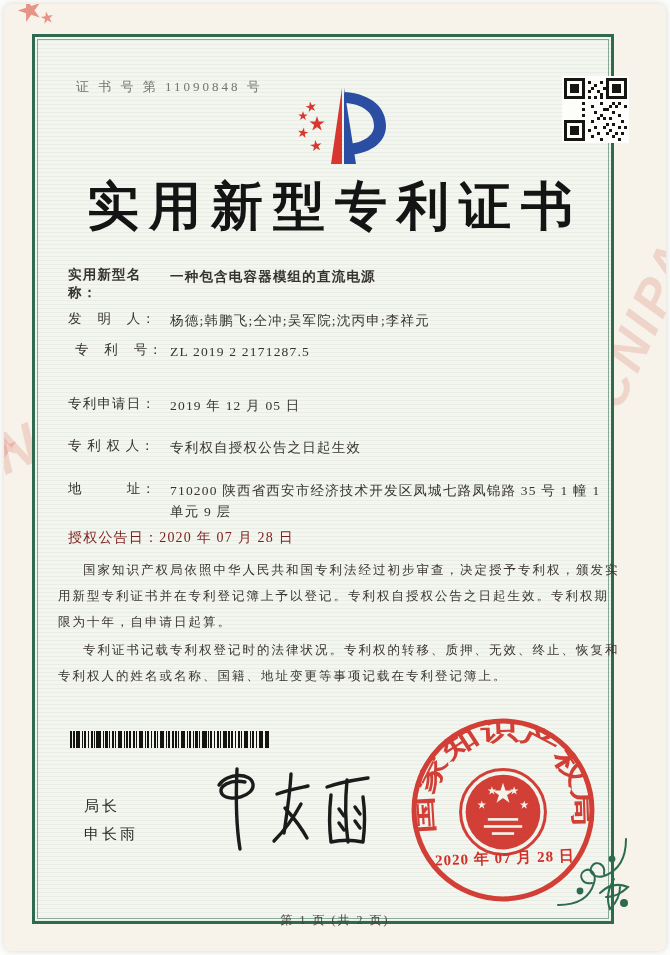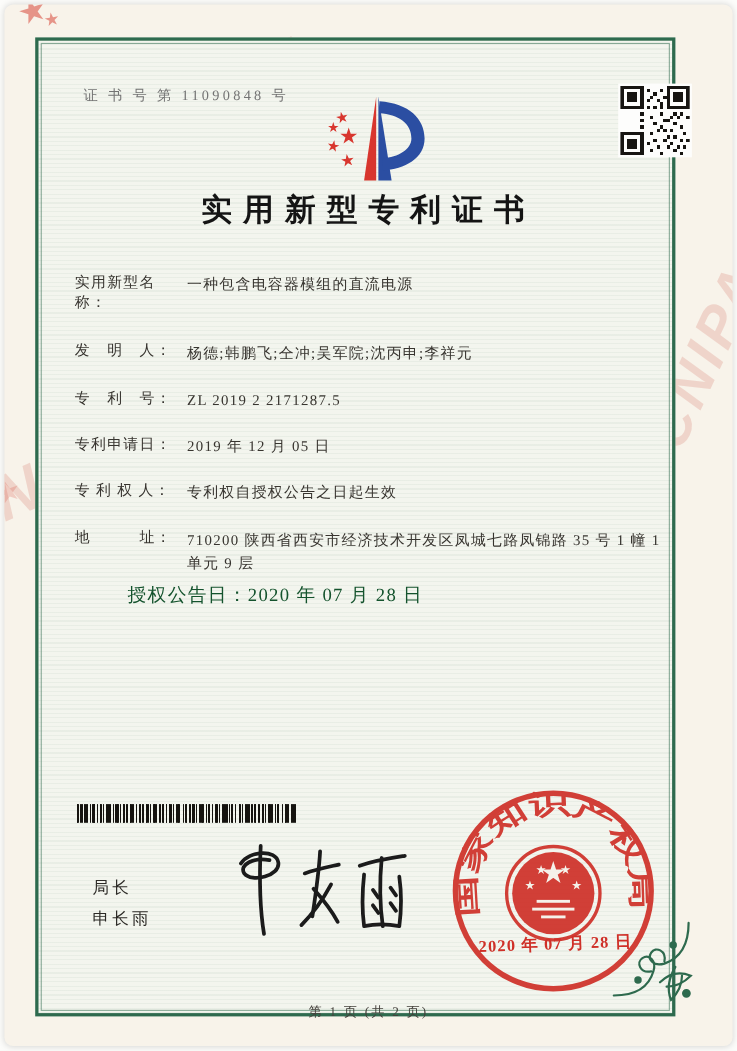--- a/index.html
+++ b/index.html
@@ -21,40 +21,40 @@
     position:absolute;font-family:"Liberation Sans","DejaVu Sans",sans-serif;
     font-weight:bold;font-style:italic;color:rgba(222,152,140,.34);
     font-size:58px;letter-spacing:4px;pointer-events:none;user-select:none;
   }
   .wm-star{position:absolute;color:rgba(215,70,55,.55);pointer-events:none;}
   .certno{position:absolute;left:72px;top:74px;font-size:13px;letter-spacing:3px;color:#737373;}
   .logo{position:absolute;left:286px;top:78px;}
   .qr{position:absolute;left:558px;top:72px;width:63px;height:63px;background:#fdfdfc;padding:2px;}
   .title{
     position:absolute;left:0;top:168px;width:100%;text-align:center;
-    font-size:28px;font-weight:bold;letter-spacing:10px;color:#141414;
+    font-size:52px;font-weight:bold;letter-spacing:10px;color:#141414;
   }
   .field{position:absolute;left:64px;font-size:13.5px;letter-spacing:1.2px;color:#37342f;}
   .field .lbl{display:inline-block;width:102px;vertical-align:top;}
   .field .val{display:inline-block;max-width:444px;vertical-align:top;line-height:21px;}
-  .grant-row{position:absolute;left:64px;top:525px;font-size:17px;letter-spacing:1.2px;color:#14532d;display:flex;margin-left:48px;}
+  .grant-row{position:absolute;left:64px;top:525px;font-size:14px;letter-spacing:1.2px;color:#7f1d1d;display:flex;}
   .grant-row .grp1{width:278px;}
   .body-text{
     position:absolute;left:54px;right:46px;top:553px;
     font-size:12.5px;line-height:26px;letter-spacing:2px;color:#3a362f;
   }
   .body-text p{margin:0 0 2px 0;text-indent:2em;}
   .barcode{
     position:absolute;left:66px;top:727px;width:200px;height:17px;
     background:
       repeating-linear-gradient(90deg,#15130f 0 1px,transparent 1px 3px),
       repeating-linear-gradient(90deg,#15130f 0 2px,transparent 2px 7px),
       repeating-linear-gradient(90deg,transparent 0 4px,#15130f 4px 5px,transparent 5px 11px);
   }
-  .signoff{position:absolute;left:80px;top:790px;font-size:15px;letter-spacing:3px;color:#2c2a26;line-height:28px;}
+  .signoff{position:absolute;left:80px;top:790px;font-size:15px;letter-spacing:3px;color:#2c2a26;line-height:28px;font-family:Liberation Mono, monospace;}
   .signature{position:absolute;left:185px;top:757px;}
   .seal{position:absolute;left:403px;top:710px;width:192px;height:192px;}
   .seal-date{
     position:absolute;left:416px;top:845px;width:170px;text-align:center;
     font-size:15px;font-weight:bold;color:#cf3028;letter-spacing:1px;transform:rotate(-2deg);
   }
   .footer{position:absolute;left:0;top:896px;width:100%;text-align:center;font-size:12px;letter-spacing:2px;color:#44413c;margin-top:12px;}
   .flourish{position:absolute;right:26px;bottom:32px;}
 </style>
 </head>
@@ -149,44 +149,48 @@
         <rect x="14" y="18" width="1" height="1"></rect>
         <rect x="13" y="13" width="1" height="1"></rect>
       <rect x="12" y="8" width="1" height="1"></rect>
         <rect x="16" y="8" width="1" height="1"></rect>
         <rect x="18" y="8" width="1" height="1"></rect>
     </g>
   </svg>
 
   <div class="title">实用新型专利证书</div>
 
-  <div class="field" style="top:244px;">
+  <div class="field" style="top:262px;font-weight:bold;">
     <span class="lbl">实用新型名称：</span><span class="val">一种包含电容器模组的直流电源</span>
   </div>
   <div class="field" style="top:306px;">
     <span class="lbl">发　明　人：</span><span class="val">杨德;韩鹏飞;仝冲;吴军院;沈丙申;李祥元</span>
   </div>
-  <div class="field" style="top:349px;">
+  <div class="field" style="top:337px;text-align:center;">
     <span class="lbl">专　利　号：</span><span class="val">ZL 2019 2 2171287.5</span>
   </div>
   <div class="field" style="top:391px;">
     <span class="lbl">专利申请日：</span><span class="val">2019 年 12 月 05 日</span>
   </div>
   <div class="field" style="top:433px;">
     <span class="lbl">专 利 权 人：</span><span class="val">专利权自授权公告之日起生效</span>
   </div>
   <div class="field" style="top:476px;">
     <span class="lbl">地　　　址：</span><span class="val">710200 陕西省西安市经济技术开发区凤城七路凤锦路 35 号 1 幢 1 单元 9 层</span>
   </div>
   <div class="grant-row">
     <span class="grp1">
       <span>授权公告日：</span><span>2020 年 07 月 28 日</span>
     </span>
   </div>
 
+  <div class="body-text">
+    <p>国家知识产权局依照中华人民共和国专利法经过初步审查，决定授予专利权，颁发实用新型专利证书并在专利登记簿上予以登记。专利权自授权公告之日起生效。专利权期限为十年，自申请日起算。</p>
+    <p>专利证书记载专利权登记时的法律状况。专利权的转移、质押、无效、终止、恢复和专利权人的姓名或名称、国籍、地址变更等事项记载在专利登记簿上。</p>
+  </div>
 
   <div class="barcode"></div>
 
   <div class="signoff">
     <div>局长</div>
     <div>申长雨</div>
   </div>
 
   <svg class="signature" width="200" height="95" viewBox="0 0 200 95">
     <g fill="none" stroke="#1b1b1b" stroke-width="3.4" stroke-linecap="round" stroke-linejoin="round">

